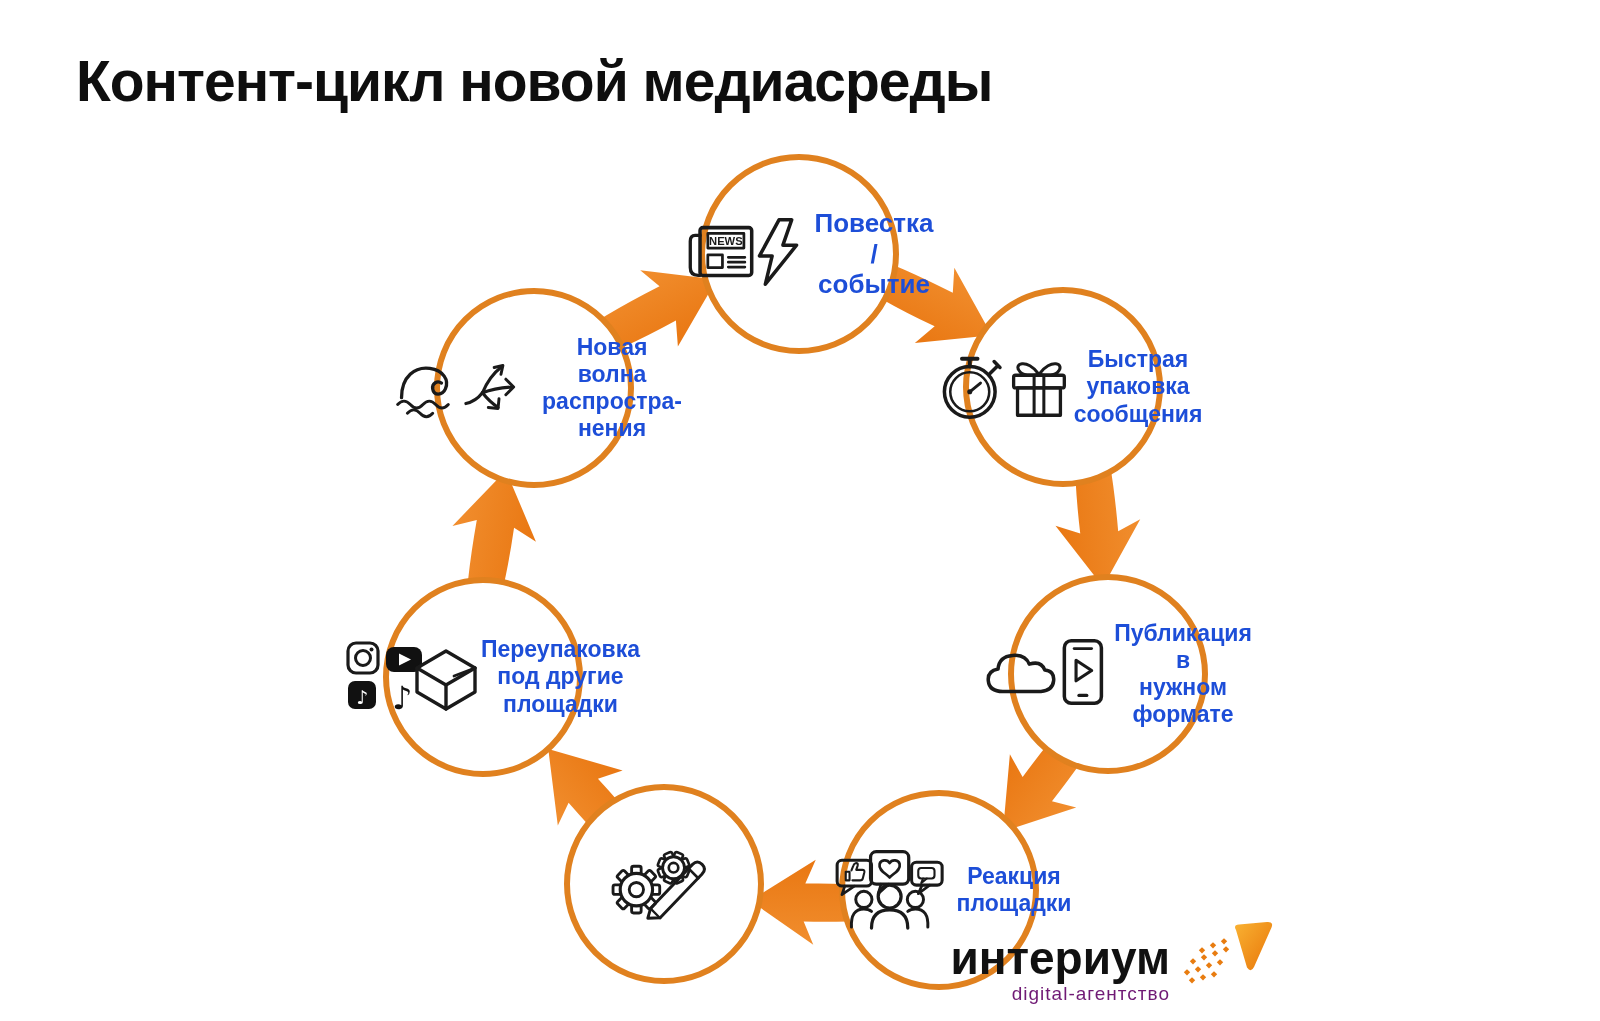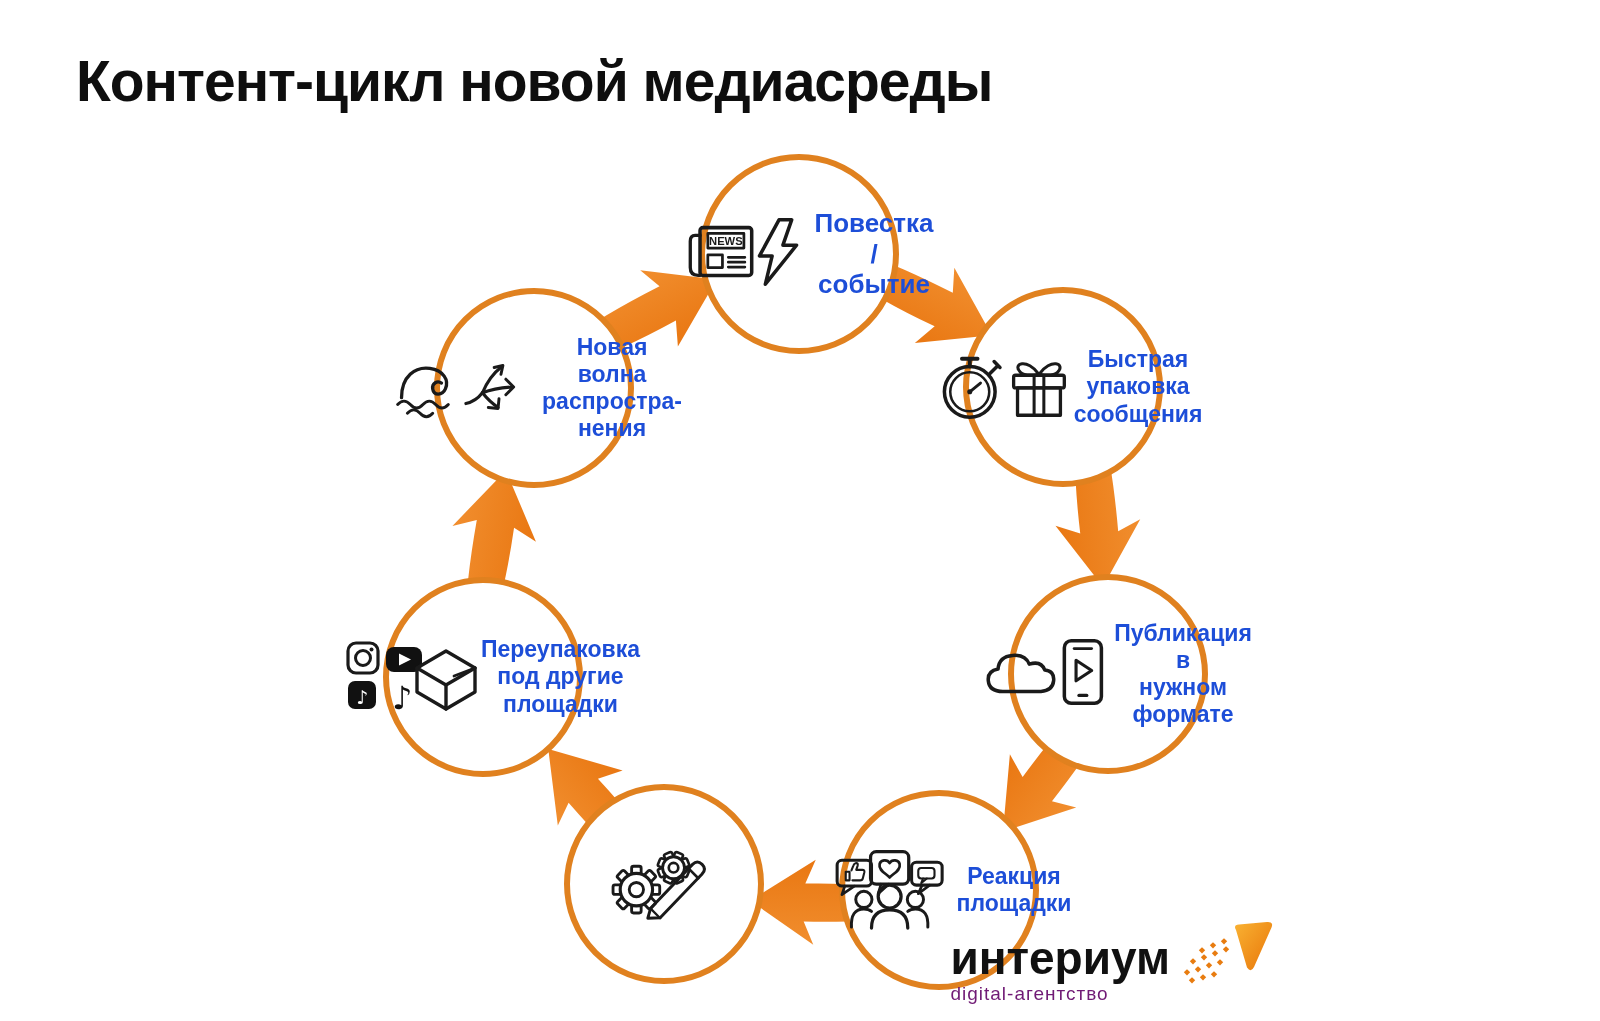--- a/index.html
+++ b/index.html
@@ -10,21 +10,21 @@
   .arrows{position:absolute;left:0;top:0;}
   .node{position:absolute;width:200px;height:200px;box-sizing:border-box;
         border:6px solid #E0811F;border-radius:50%;background:#fff;
         display:flex;align-items:center;justify-content:center;}
   .node-icons{flex:0 0 auto;margin-bottom:4px;}
   .node-label{font-size:23px;font-weight:600;color:#1d4ed8;text-align:center;
               line-height:1.18;white-space:pre-line;}
   .node--big .node-label{font-size:26px;}
   .ink{stroke:#1a1a1a;fill:none;stroke-linecap:round;stroke-linejoin:round;}
   .logo{position:absolute;right:12px;bottom:16px;display:flex;align-items:center;}
-  .logo-text{text-align:left;margin-right:6px;margin-top:36px;}
+  .logo-text{text-align:right;margin-right:6px;margin-top:36px;}
   .logo-name{font-size:46px;font-weight:bold;color:#111;letter-spacing:0;line-height:1;}
   .logo-tagline{font-size:19px;color:#701a75;letter-spacing:1px;margin-top:2px;}
 </style>
 </head>
 <body>
 
 <div class="canvas">
 
   <svg class="arrows" width="1600" height="1021" viewBox="0 0 1600 1021">
     <defs>

